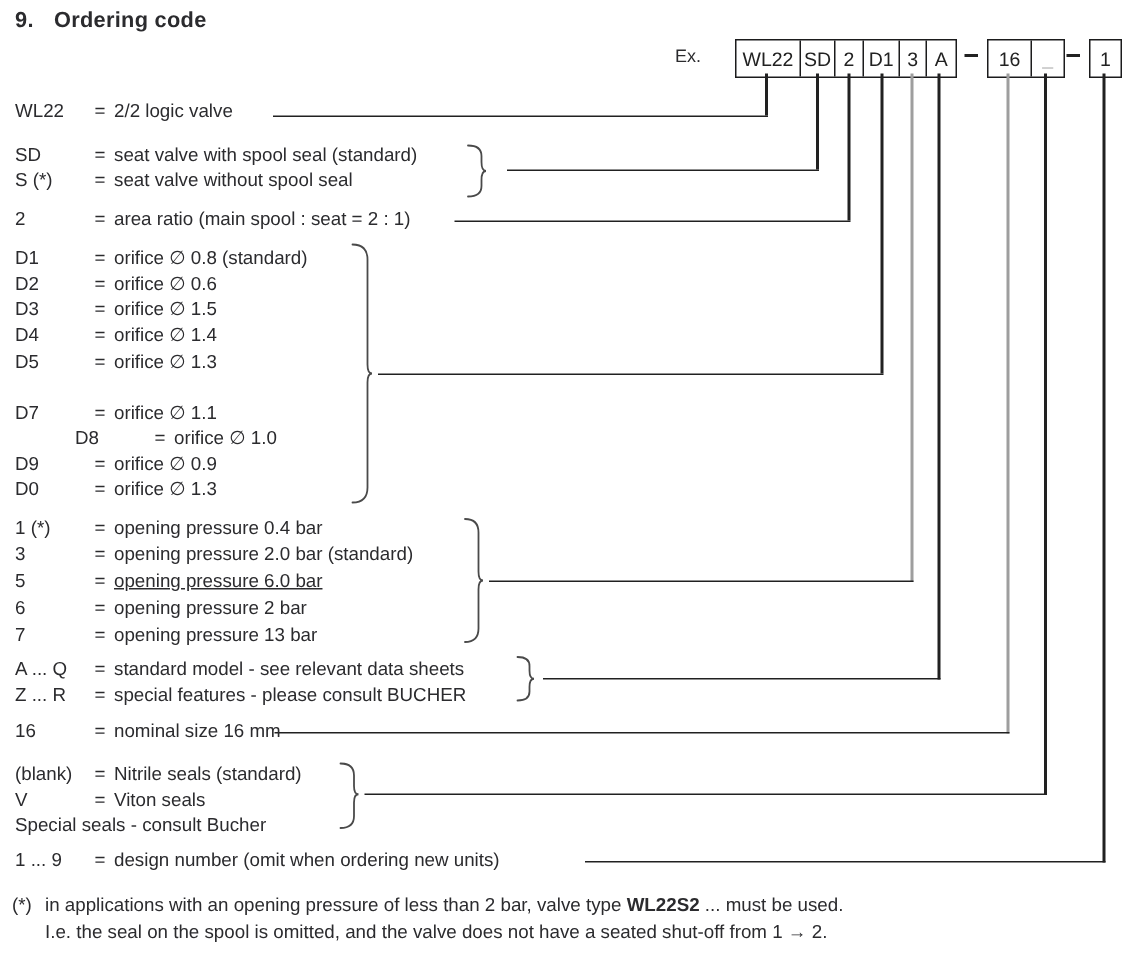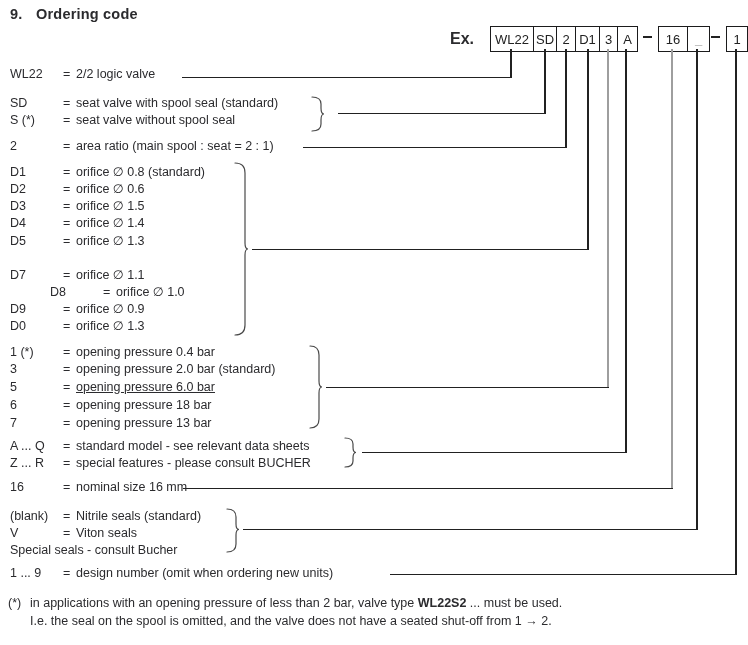--- a/index.html
+++ b/index.html
@@ -3,21 +3,21 @@
 <meta charset="utf-8">
 <style>
   html,body { margin:0; padding:0; background:#fff; }
   .page {
     position:relative; width:748px; height:645px; background:#ffffff;
     font-family:"Liberation Sans","DejaVu Sans",sans-serif;
     color:#2b2b2e; overflow:hidden;
   }
   .title { position:absolute; left:10px; top:6px; font-size:14.5px; font-weight:bold; letter-spacing:.2px; }
   .title .num { display:inline-block; width:26px; }
-  .ex-label { position:absolute; left:450px; top:30px; font-size:16px;font-weight:bold; }
+  .ex-label { position:absolute; left:450px; top:30px; font-size:12px; }
   .boxgroup { position:absolute; top:26px; height:24px; display:flex; border:1.6px solid #1b1b1c; box-sizing:content-box; background:#fff; }
   .cell { display:flex; align-items:center; justify-content:center; font-size:13px; border-right:1.6px solid #1b1b1c; box-sizing:border-box; color:#222; }
   .cell:last-child { border-right:none; }
   .cell.gray { color:#8a8a8a; font-weight:bold; }
   .sep { position:absolute; top:36px; width:9px; height:1.6px; background:#222; }
   .row { position:absolute; left:10px; height:16px; font-size:12.5px; white-space:nowrap; line-height:16px; }
   .row .code { display:inline-block; width:53px; }
   .row .eq   { display:inline-block; width:13px; }
   .hline { position:absolute; height:1.4px; background:#212121; }
   .vline { position:absolute; width:1.4px; background:#212121; }
@@ -107,21 +107,21 @@
   <div class="row" style="top:215px;"><span class="code">D4</span><span class="eq">=</span><span class="desc">orifice ∅ 1.4</span></div>
   <div class="row" style="top:233px;"><span class="code">D5</span><span class="eq">=</span><span class="desc">orifice ∅ 1.3</span></div>
   <div class="row" style="top:267px;"><span class="code">D7</span><span class="eq">=</span><span class="desc">orifice ∅ 1.1</span></div>
   <div class="row" style="top:284px;margin-left:40px;"><span class="code">D8</span><span class="eq">=</span><span class="desc">orifice ∅ 1.0</span></div>
   <div class="row" style="top:301px;"><span class="code">D9</span><span class="eq">=</span><span class="desc">orifice ∅ 0.9</span></div>
   <div class="row" style="top:318px;"><span class="code">D0</span><span class="eq">=</span><span class="desc">orifice ∅ 1.3</span></div>
 
   <div class="row" style="top:344px;"><span class="code">1 (*)</span><span class="eq">=</span><span class="desc">opening pressure 0.4 bar</span></div>
   <div class="row" style="top:361px;"><span class="code">3</span><span class="eq">=</span><span class="desc">opening pressure 2.0 bar (standard)</span></div>
   <div class="row" style="top:379px;text-decoration:underline;"><span class="code">5</span><span class="eq">=</span><span class="desc">opening pressure 6.0 bar</span></div>
-  <div class="row" style="top:397px;"><span class="code">6</span><span class="eq">=</span><span class="desc">opening pressure 18 bar</span></div>
+  <div class="row" style="top:397px;"><span class="code">6</span><span class="eq">=</span><span class="desc">opening pressure 2 bar</span></div>
   <div class="row" style="top:415px;"><span class="code">7</span><span class="eq">=</span><span class="desc">opening pressure 13 bar</span></div>
 
   <div class="row" style="top:438px;"><span class="code">A ... Q</span><span class="eq">=</span><span class="desc">standard model - see relevant data sheets</span></div>
   <div class="row" style="top:455px;"><span class="code">Z ... R</span><span class="eq">=</span><span class="desc">special features - please consult BUCHER</span></div>
 
   <div class="row" style="top:479px;"><span class="code">16</span><span class="eq">=</span><span class="desc">nominal size 16 mm</span></div>
 
   <div class="row" style="top:508px;"><span class="code">(blank)</span><span class="eq">=</span><span class="desc">Nitrile seals (standard)</span></div>
   <div class="row" style="top:525px;"><span class="code">V</span><span class="eq">=</span><span class="desc">Viton seals</span></div>
   <div class="row" style="top:542px;"><span class="desc">Special seals - consult Bucher</span></div>

